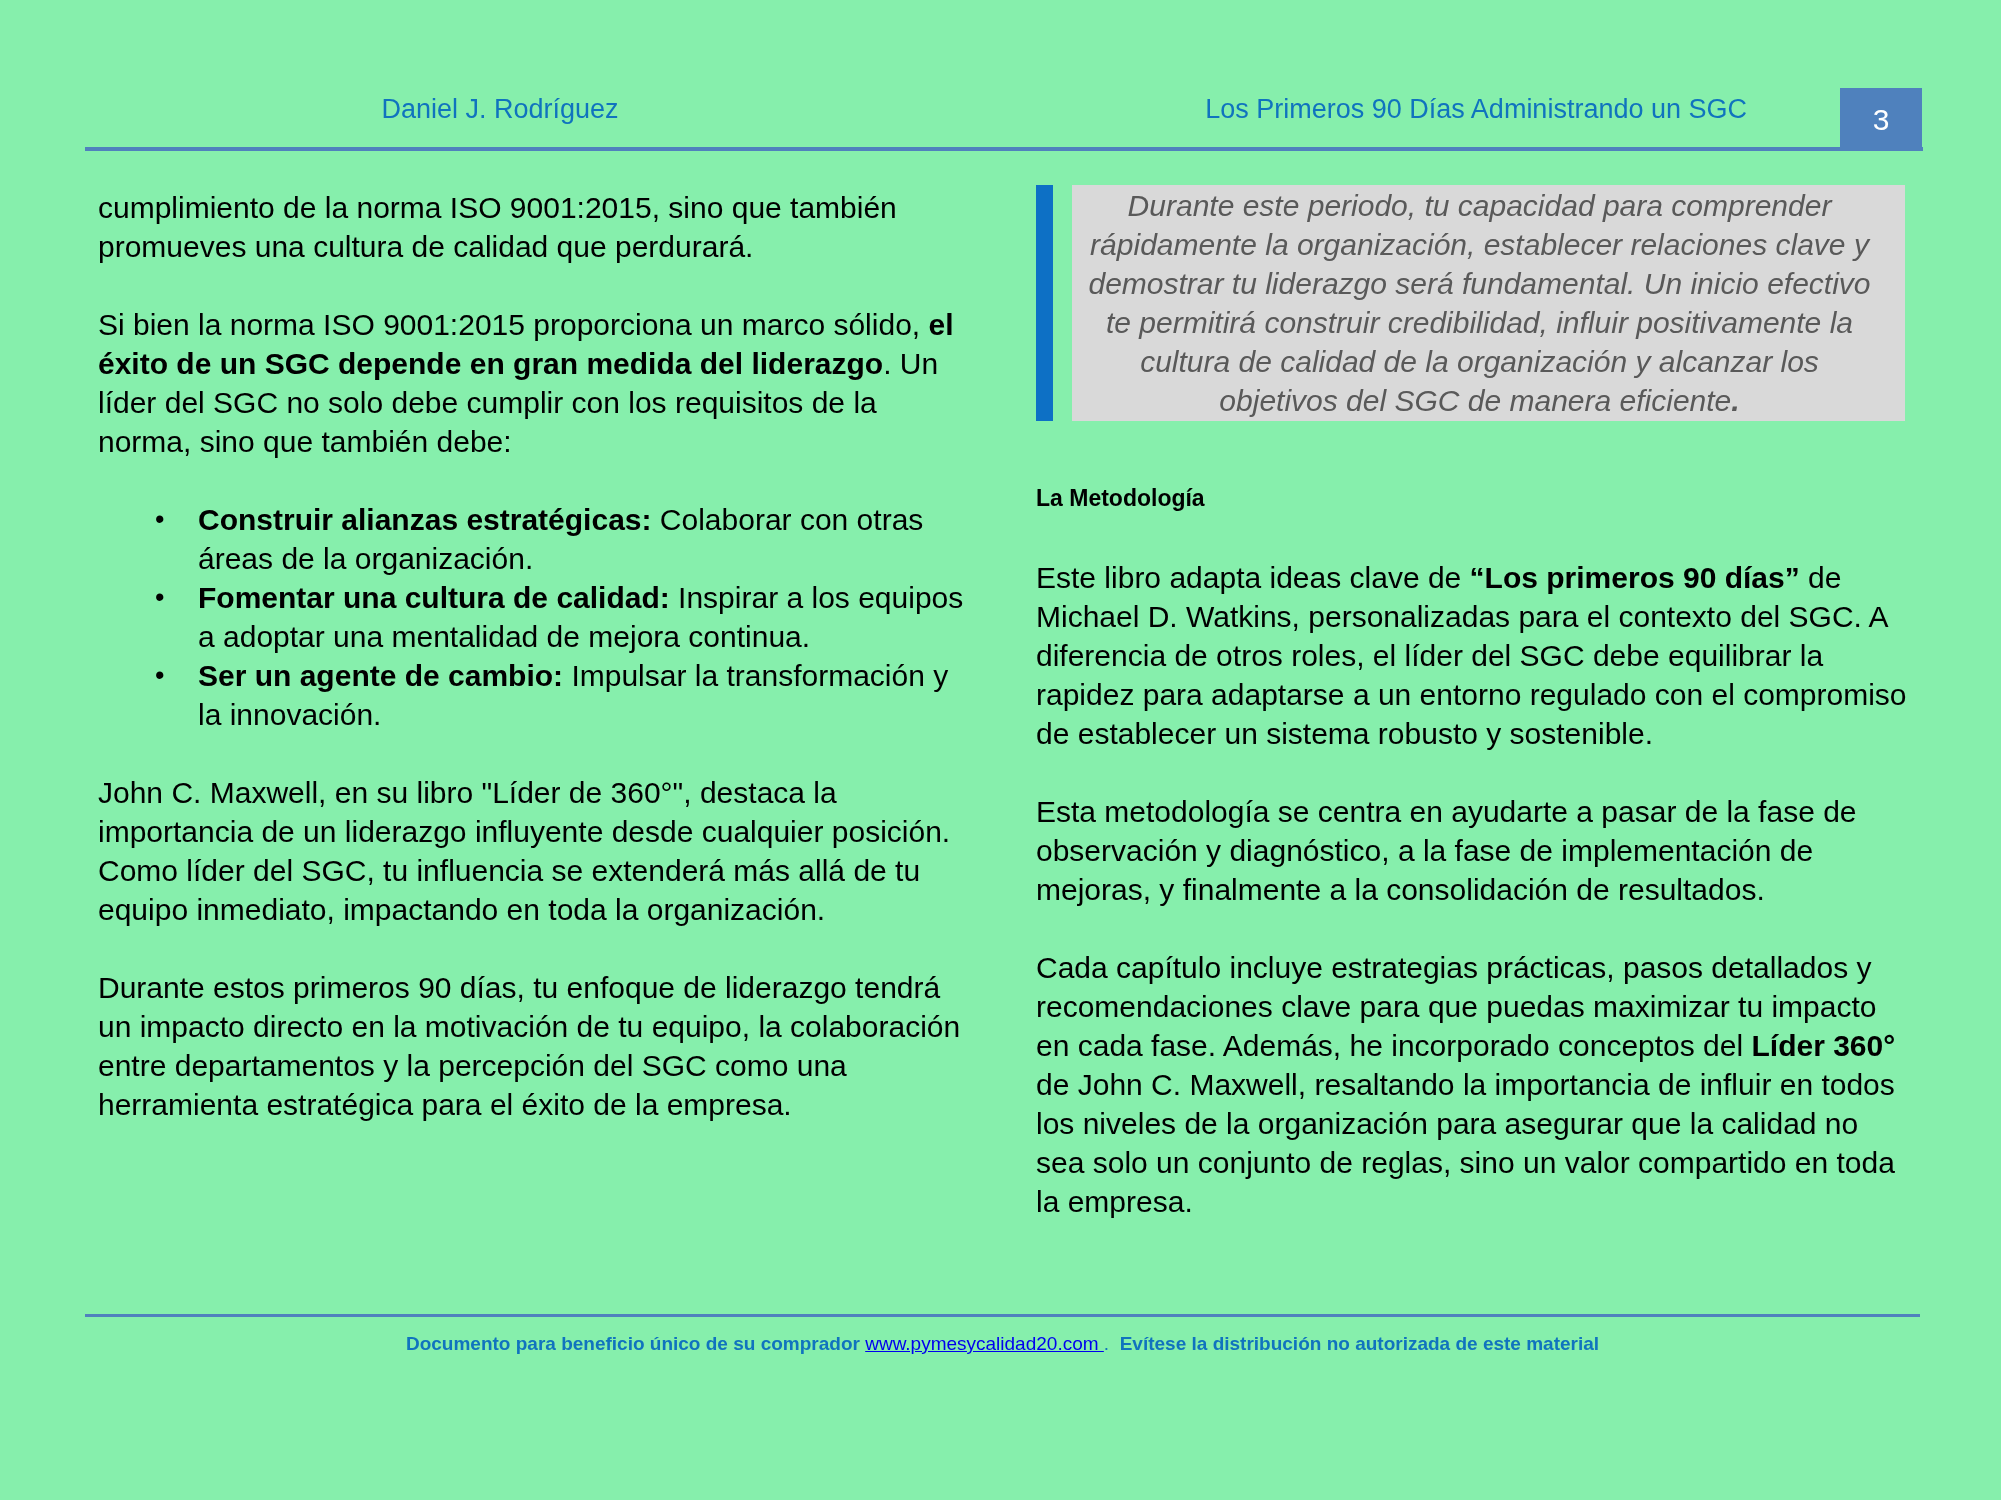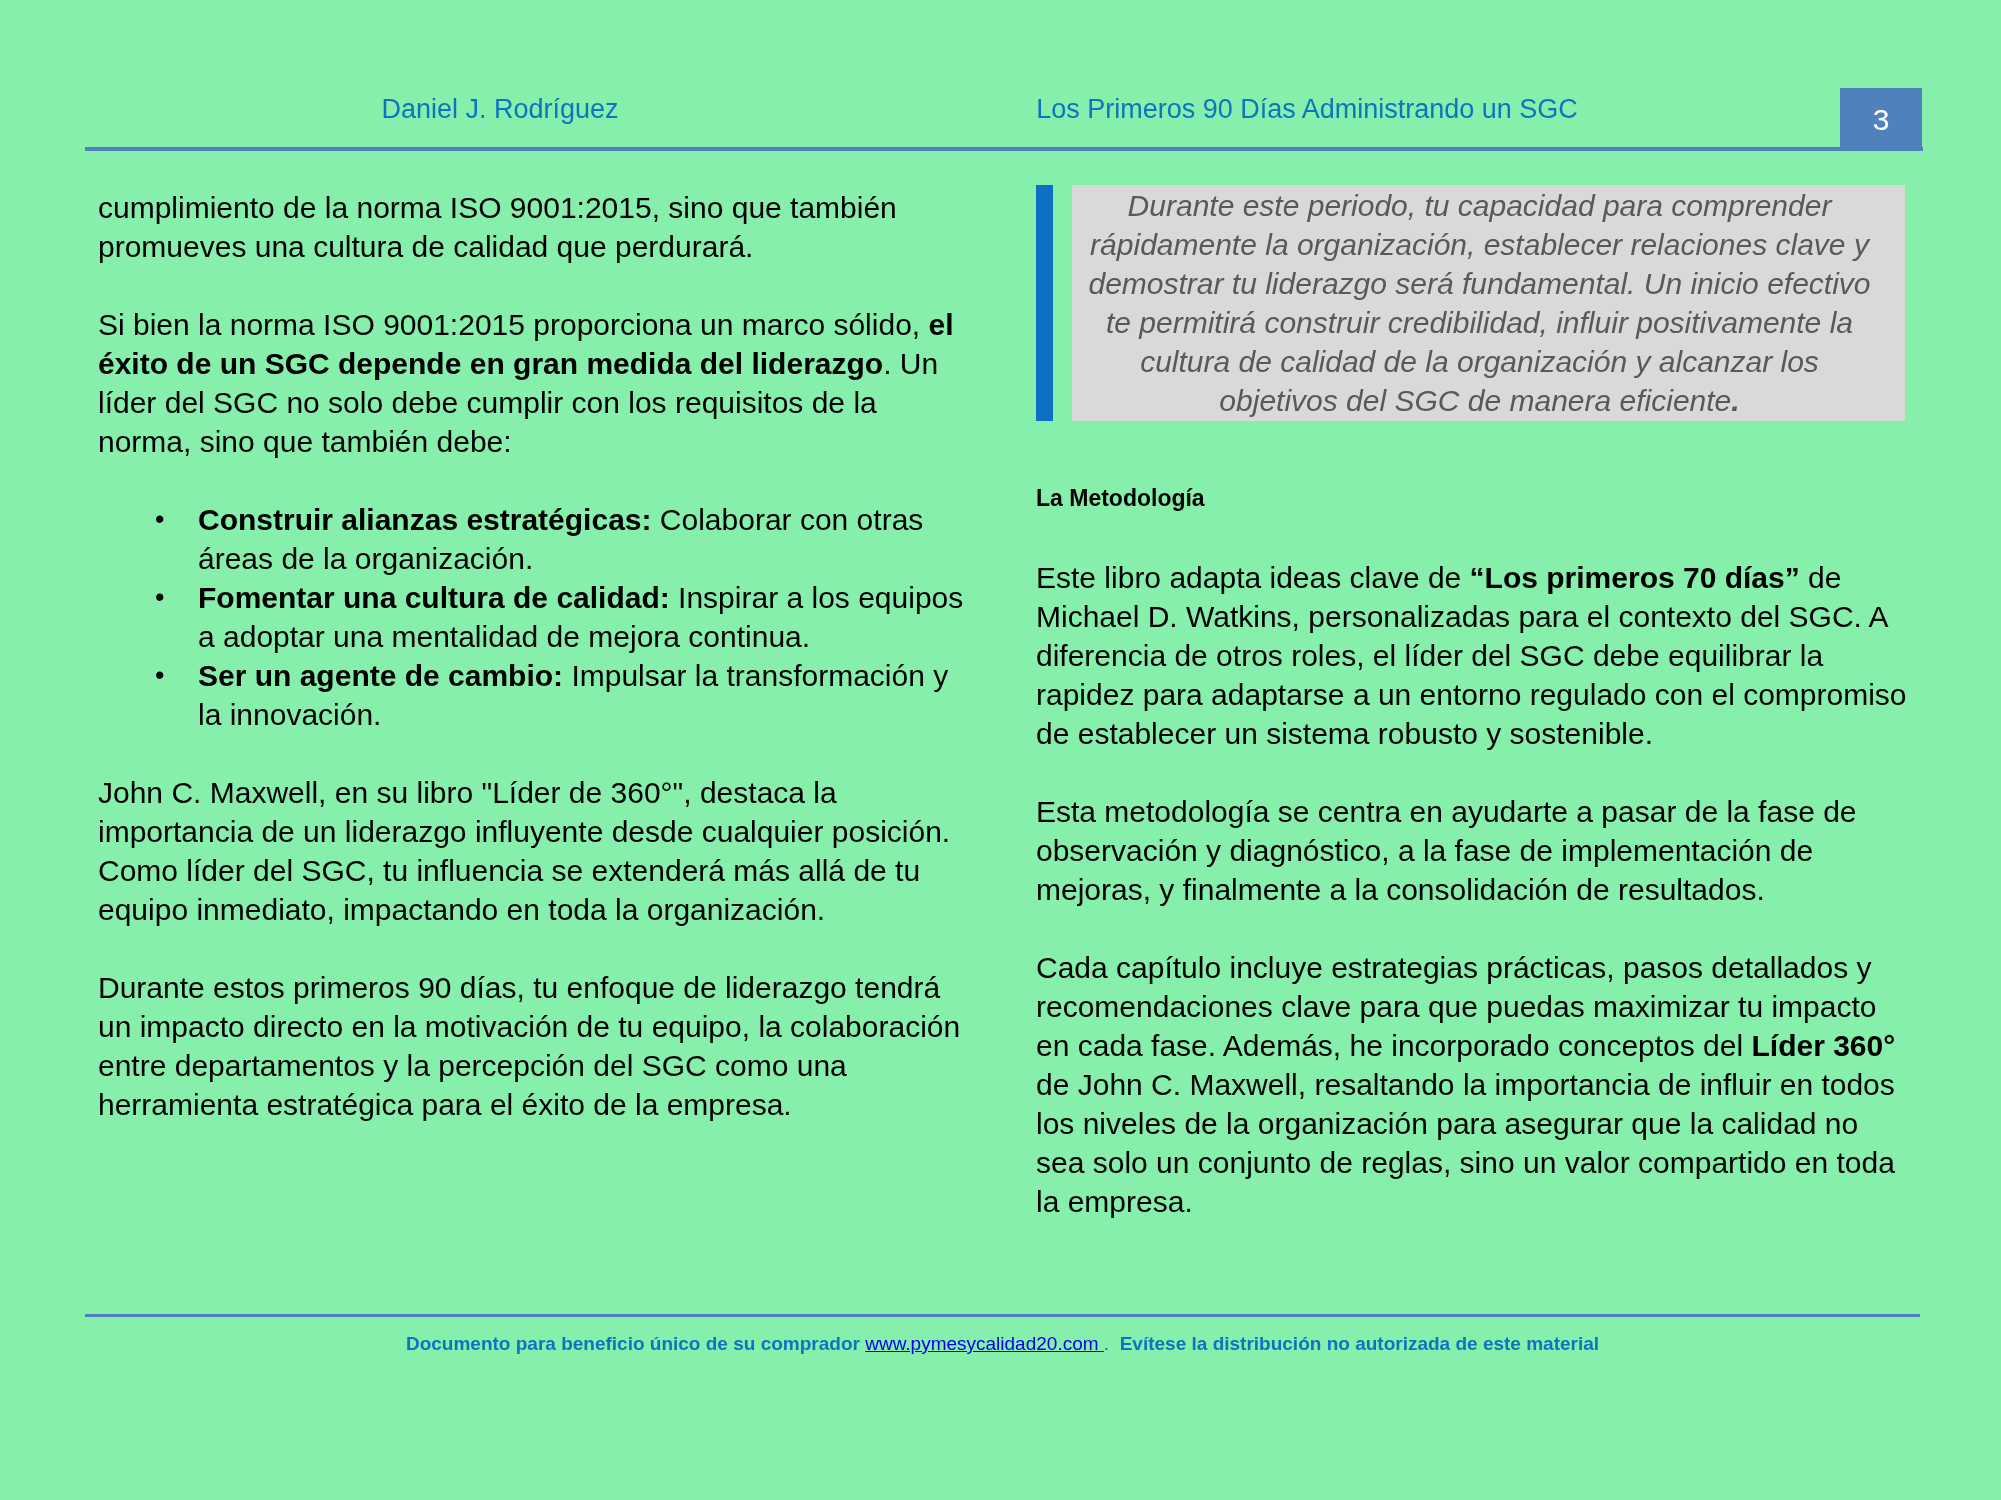--- a/index.html
+++ b/index.html
@@ -6,21 +6,21 @@
   body{
     width:2001px;height:1500px;
     font-family:"Liberation Sans", sans-serif;
     color:var(--body-text,#000);
   }
   .page{position:relative;width:2001px;height:1500px;overflow:hidden;background:#86efac;}
 
   
   .hdr-author{position:absolute;left:85px;top:92px;width:830px;text-align:center;
     font-size:27px;line-height:34px;color:var(--header-text,#1073be);}
-  .hdr-title{position:absolute;left:867px;top:92px;width:880px;text-align:center;
+  .hdr-title{position:absolute;left:867px;top:92px;width:880px;text-align:right;
     font-size:27px;line-height:34px;color:var(--header-text,#1073be);}
   .hdr-rule{position:absolute;left:85px;top:147px;width:1838px;height:4px;
     background:var(--rule,#4f81bd);}
   .page-badge{position:absolute;left:1840px;top:88px;width:82px;height:63px;
     background:var(--page-badge-bg,#4f81bd);color:var(--page-badge-text,#fff);
     display:flex;align-items:center;justify-content:center;font-size:30px;}
 
   
   .col{position:absolute;font-size:30px;line-height:39px;}
   .col-left{left:98px;top:188px;width:875px;}
@@ -77,21 +77,21 @@
     <p class="para"><span>John C. Maxwell, en su libro "Líder de 360°", destaca la importancia de un liderazgo influyente desde cualquier posición. Como líder del SGC, tu influencia se extenderá más allá de tu equipo inmediato, impactando en toda la organización.</span></p>
     <p class="para"><span>Durante estos primeros 90 días, tu enfoque de liderazgo tendrá un impacto directo en la motivación de tu equipo, la colaboración entre departamentos y la percepción del SGC como una herramienta estratégica para el éxito de la empresa.</span></p>
   </div>
 
   <div class="col col-right">
     <div class="quote-row">
       <div class="quote-bar"></div>
       <div class="quote-box"><span class="i">Durante este periodo, tu capacidad para comprender rápidamente la organización, establecer relaciones clave y demostrar tu liderazgo será fundamental. Un inicio efectivo te permitirá construir credibilidad, influir positivamente la cultura de calidad de la organización y alcanzar los objetivos del SGC de manera eficiente</span><span class="b i">.</span></div>
     </div>
     <h2 class="section-heading">La Metodología</h2>
-    <p class="para"><span>Este libro adapta ideas clave de </span><span class="b">“Los primeros 70 días”</span><span> de Michael D. Watkins, personalizadas para el contexto del SGC. A diferencia de otros roles, el líder del SGC debe equilibrar la rapidez para adaptarse a un entorno regulado con el compromiso de establecer un sistema robusto y sostenible.</span></p>
+    <p class="para"><span>Este libro adapta ideas clave de </span><span class="b">“Los primeros 90 días”</span><span> de Michael D. Watkins, personalizadas para el contexto del SGC. A diferencia de otros roles, el líder del SGC debe equilibrar la rapidez para adaptarse a un entorno regulado con el compromiso de establecer un sistema robusto y sostenible.</span></p>
     <p class="para"><span>Esta metodología se centra en ayudarte a pasar de la fase de observación y diagnóstico, a la fase de implementación de mejoras, y finalmente a la consolidación de resultados.</span></p>
     <p class="para"><span>Cada capítulo incluye estrategias prácticas, pasos detallados y recomendaciones clave para que puedas maximizar tu impacto en cada fase. Además, he incorporado conceptos del </span><span class="b">Líder 360°</span><span> de John C. Maxwell, resaltando la importancia de influir en todos los niveles de la organización para asegurar que la calidad no sea solo un conjunto de reglas, sino un valor compartido en toda la empresa.</span></p>
   </div>
 
   <div class="ftr-rule"></div>
   <div class="ftr-text"><span class="b">Documento para beneficio único de su comprador </span><span class="u link">www.pymesycalidad20.com </span><span>.&nbsp; </span><span class="b">Evítese la distribución no autorizada de este material</span></div>
 
 </div>
 
 </body></html>

